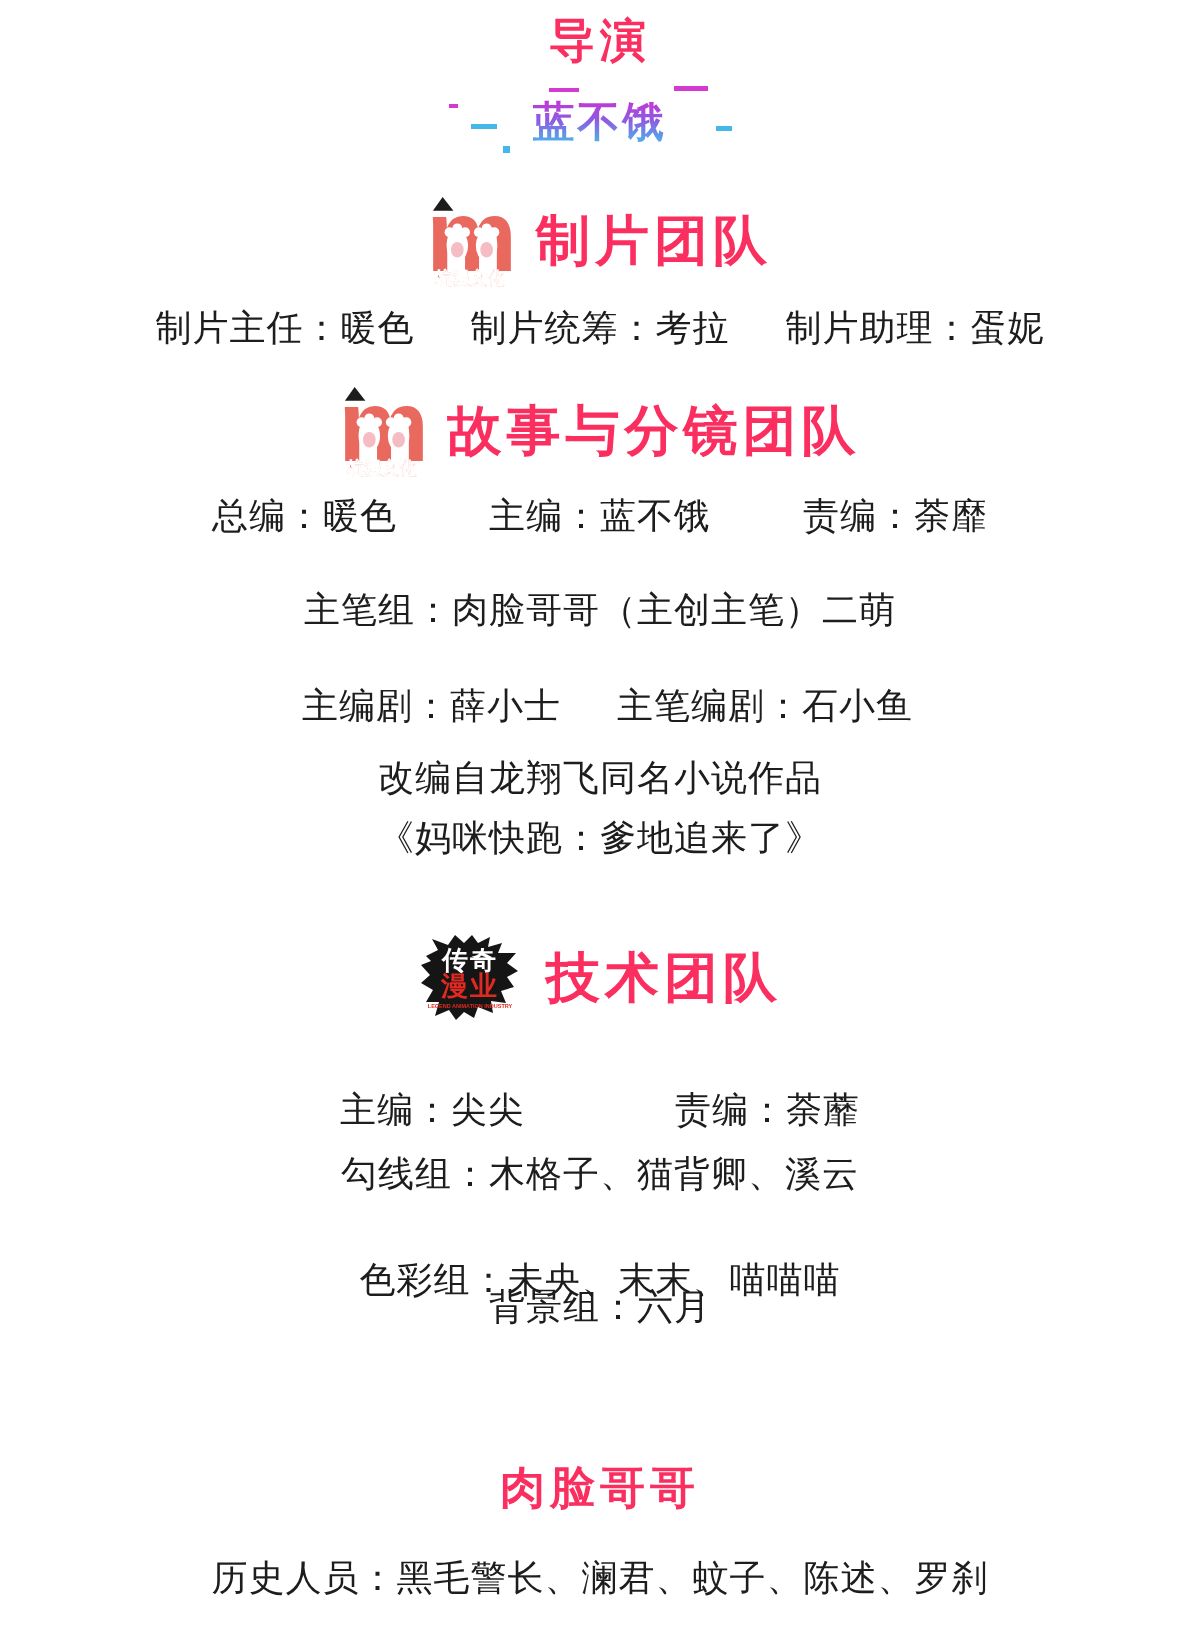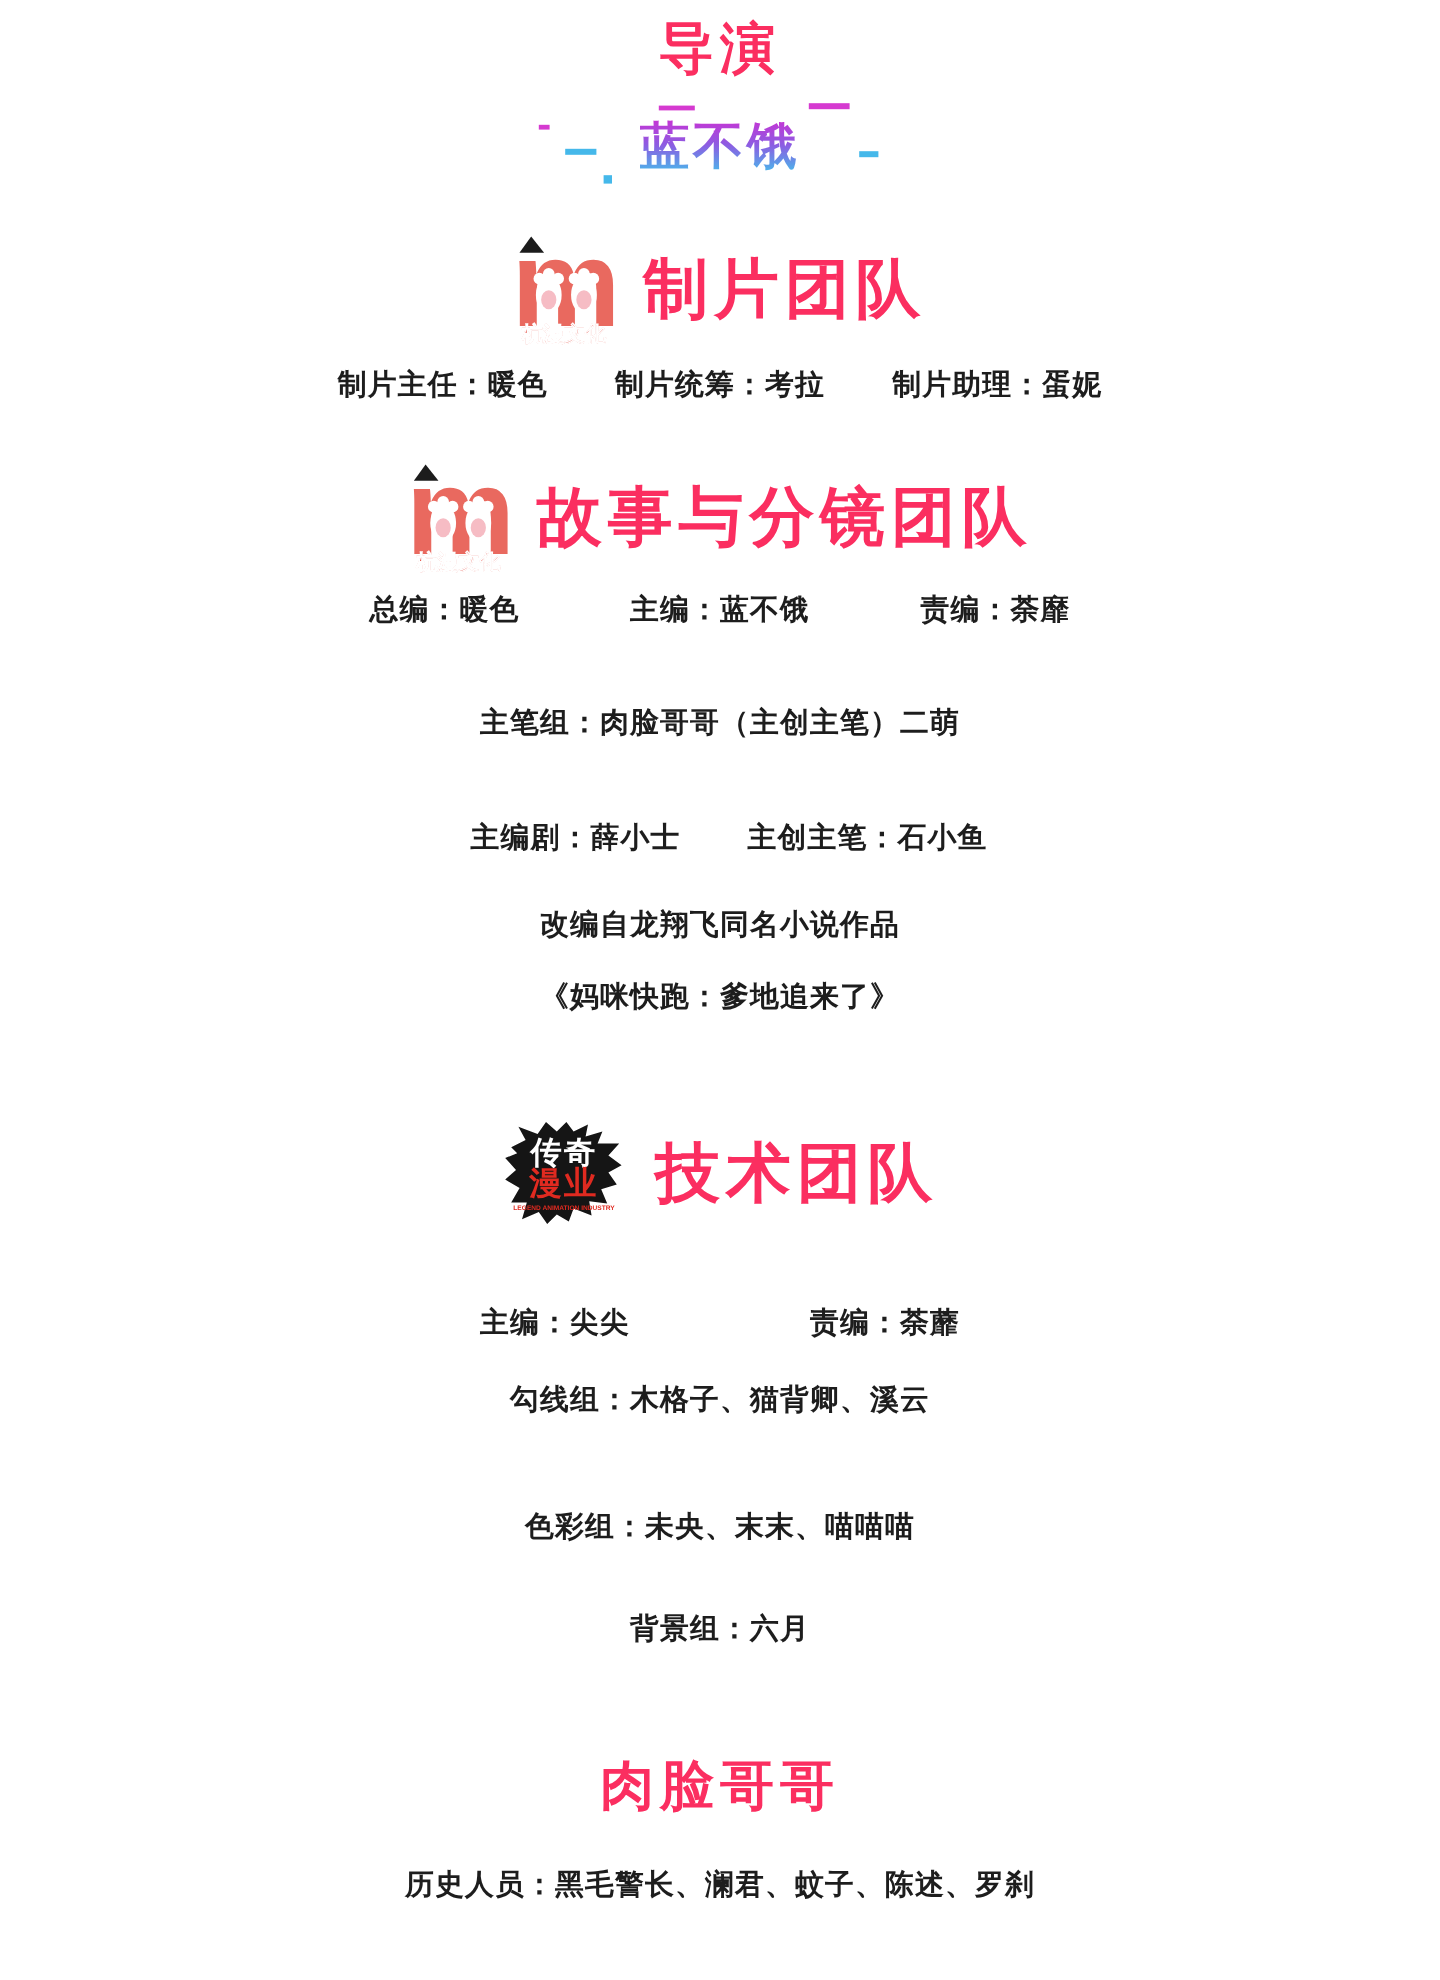--- a/index.html
+++ b/index.html
@@ -8,21 +8,21 @@
     background:#ffffff;overflow:hidden;
     font-family:"Liberation Sans", sans-serif;
     color:#1d1d1d;
   }
   .row{
     position:absolute;left:0;right:0;
     display:flex;justify-content:center;align-items:center;
     white-space:nowrap;
   }
   .body-text{
-    font-size:24px;font-weight:700;letter-spacing:1px;color:#1d1d1d;
+    font-size:36px;font-weight:400;letter-spacing:1px;color:#1d1d1d;
   }
   .pink-title{
     color:#fb2e60;font-weight:800;letter-spacing:5px;
   }
   .director-title{font-size:46px;top:10px;}
   .section-title{font-size:54px;}
   .thanks-title{font-size:45px;top:1458px;}
 
   
   .glitch-wrap{top:94px;}
@@ -50,21 +50,21 @@
 
   .row1{top:304px;gap:56px;}
   .row-editors{top:492px;gap:92px;}
   .row-artists{top:586px;}
   .row-writers{top:682px;gap:56px;padding-left:15px;}
   .row-adapt1{top:754px;}
   .row-adapt2{top:814px;}
   .row-tech-editors{top:1048px;gap:150px;margin-top:38px;}
   .row-lineart{top:1150px;}
   .row-color{top:1256px;}
-  .row-bg{top:1341px;text-align:right;}
+  .row-bg{top:1283px;text-align:right;}
   .row-history{top:1554px;}
   svg text{font-family:"Liberation Sans", sans-serif;}
 </style>
 </head>
 <body>
 
 <div class="canvas">
 
   <div class="row pink-title director-title">导演</div>
 
@@ -137,21 +137,21 @@
     <span>主编：蓝不饿</span>
     <span>责编：荼靡</span>
   </div>
 
   <div class="row row-artists body-text">
     <span>主笔组：肉脸哥哥（主创主笔）二萌</span>
   </div>
 
   <div class="row row-writers body-text">
     <span>主编剧：薛小士</span>
-    <span>主创主笔：石小鱼</span>
+    <span>主笔编剧：石小鱼</span>
   </div>
 
   <div class="row row-adapt1 body-text">
     <span>改编自龙翔飞同名小说作品</span>
   </div>
   <div class="row row-adapt2 body-text">
     <span>《妈咪快跑：爹地追来了》</span>
   </div>
 
   <div class="row team-header hdr3">

